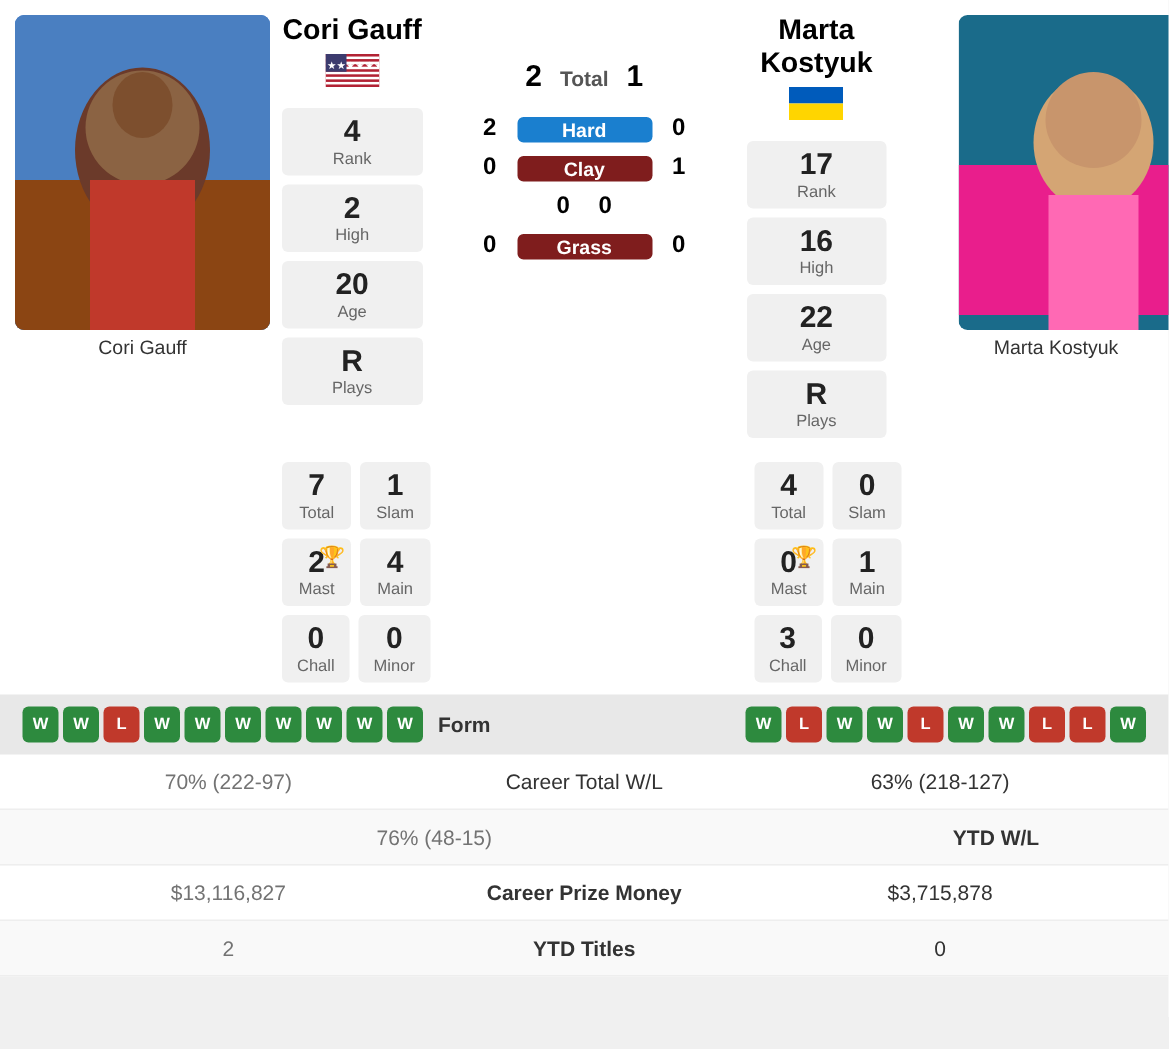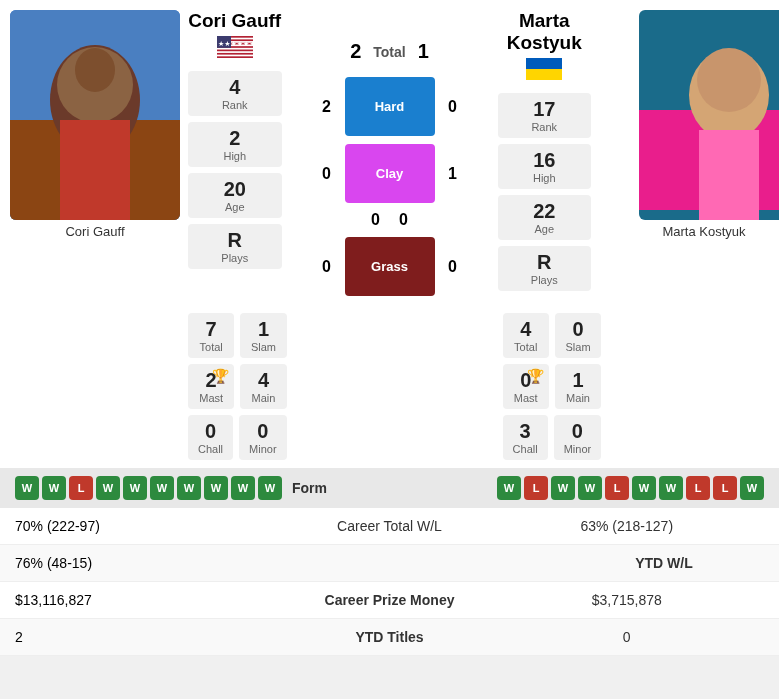--- a/index.html
+++ b/index.html
@@ -11,32 +11,32 @@
       overflow-x: hidden;
     }
 
     .main-container {
       background: #fff;
       width: 779px;
     }
 
     .surface-btn {
       width: 90px;
-      padding: 22px 0;
+      padding: 1px 0;
       border-radius: 4px;
       border: none;
       color: #fff;
       font-size: 13px;
       font-weight: bold;
       text-align: center;
       cursor: default;
     }
 
     .hard-btn { background: #1a7fcf; }
-    .clay-btn { background: #d946ef; }
+    .clay-btn { background: #7f1d1d; }
     .indoor-btn { background: #4a9fd4; }
     .grass-btn { background: #7f1d1d; }
 
     
     .form-section {
       background: #e8e8e8;
       padding: 8px 15px;
       display: flex;
       align-items: center;
       gap: 10px;
@@ -82,22 +82,23 @@
       padding: 10px 15px;
       border-bottom: 1px solid #eee;
     }
 
     .stat-comparison-row:nth-child(even) {
       background: #f9f9f9;
     }
 
     .stat-comparison-left {
       flex: 1;
+      text-align: center;
       font-size: 14px;
-      color: #000000;
+      color: #737373;
     }
 
     .stat-comparison-center {
       width: 200px;
       text-align: center;
       font-size: 14px;
       font-weight: bold;
       color: #333;
     }
 

